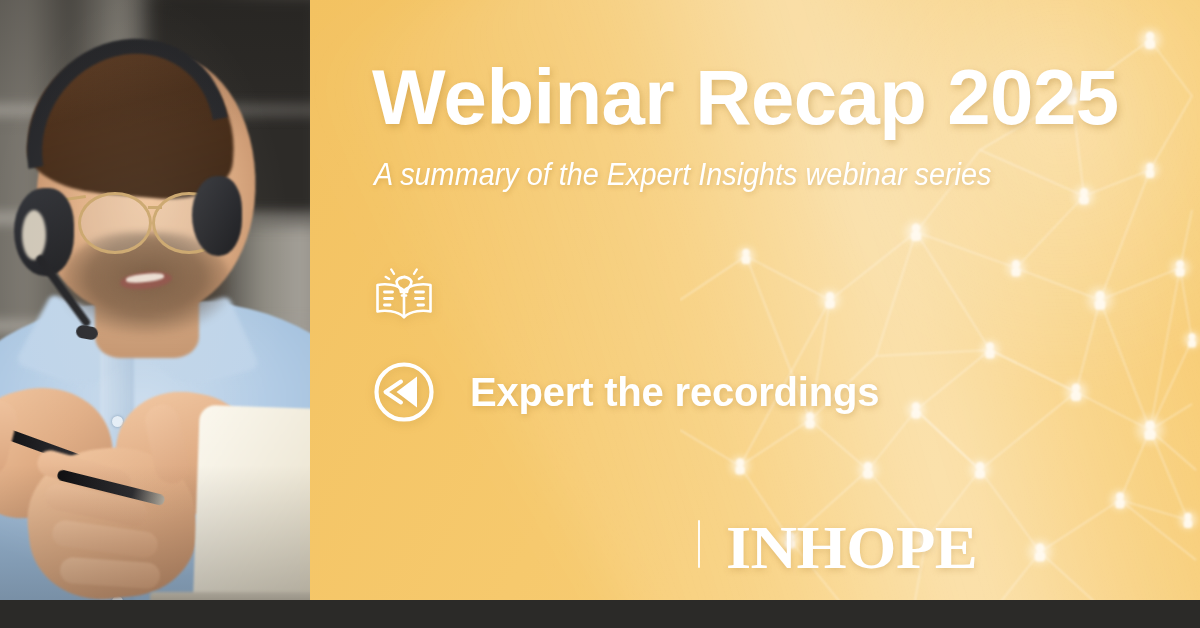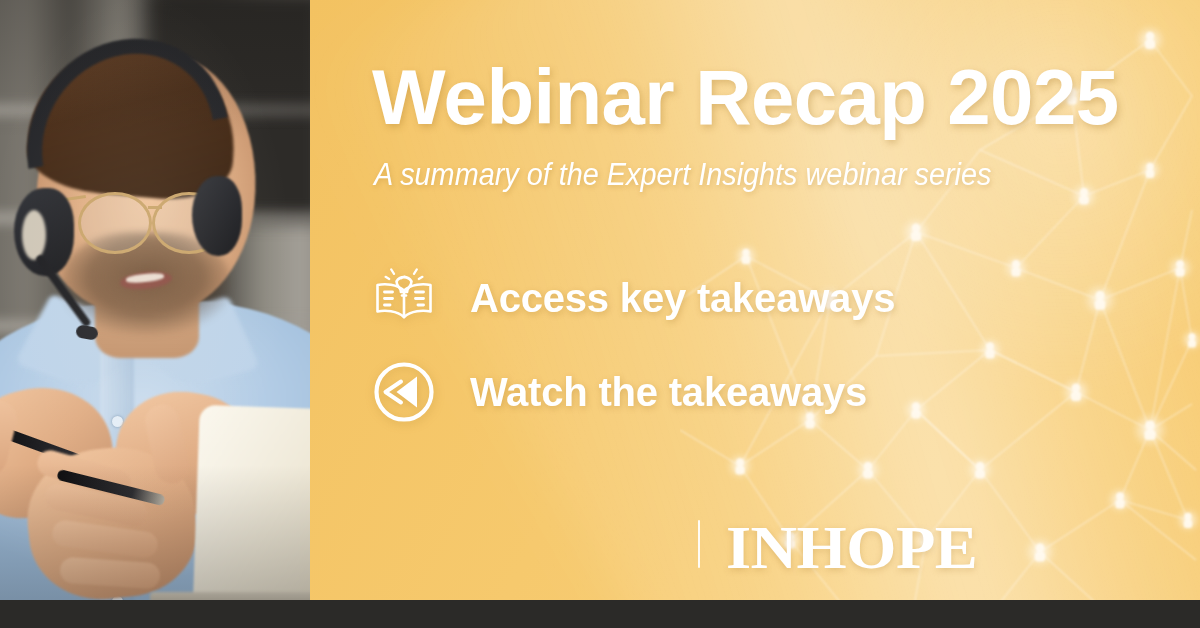--- a/index.html
+++ b/index.html
@@ -649,32 +649,31 @@
             <path d="M32 51 C25 44.5 13 44 5.5 45.5 V19 C13 17.5 25 18 32 24.5"></path>
             <path d="M32 51 C39 44.5 51 44 58.5 45.5 V19 C51 17.5 39 18 32 24.5"></path>
             <path d="M39.5 15.5 a8.6 8.6 0 0 0 -15 0 c0 3.3 2.1 5.4 3.3 7 1 1.3 1.1 2.2 1.1 3.4 h6.2 c0 -1.2 .1 -2.1 1.1 -3.4 1.2 -1.6 3.3 -3.7 3.3 -7 z" stroke-width="2.6"></path>
             <path d="M30 29.5 h4"></path>
             <path d="M29.2 12.5 a4.6 4.6 0 0 1 3.6 -2.1" stroke-width="1.9"></path>
             <path d="M19.2 3.4 l2.8 4.4 M44.8 3.4 l-2.8 4.4 M13.6 10.8 l3.6 2.2 M50.4 10.8 l-3.6 2.2" stroke-width="2.2"></path>
             <path d="M12.5 26 h8 M12.5 32.5 h8 M12.5 39 h5.5" stroke-width="2.9"></path>
             <path d="M43.5 26 h8 M43.5 32.5 h8 M46 39 h5.5" stroke-width="2.9"></path>
           </svg>
         </span>
-        <span class="feature-label">Access key takeaways</span>
       </div>
 
       <div class="feature-row">
         <span class="feature-icon">
           <svg viewBox="0 0 64 64" width="64" height="64" fill="none">
             <circle cx="32" cy="32" r="27.5" stroke="#ffffff" stroke-width="4.2"></circle>
             <path d="M45 16.5 L45 47.5 L24.5 32 Z" fill="#ffffff"></path>
             <path d="M29 21.5 L13.5 32 L29 42.5" stroke="#ffffff" stroke-width="4" stroke-linecap="round" stroke-linejoin="round"></path>
           </svg>
         </span>
-        <span class="feature-label">Watch the takeaways</span>
+        <span class="feature-label">Expert the recordings</span>
       </div>
 
     </div>
 
     <div class="brand-lockup">
       <div class="brand-divider"></div>
       <div class="brand-right">
         <span class="inhope-word">INHOPE</span>
       </div>
     </div>

